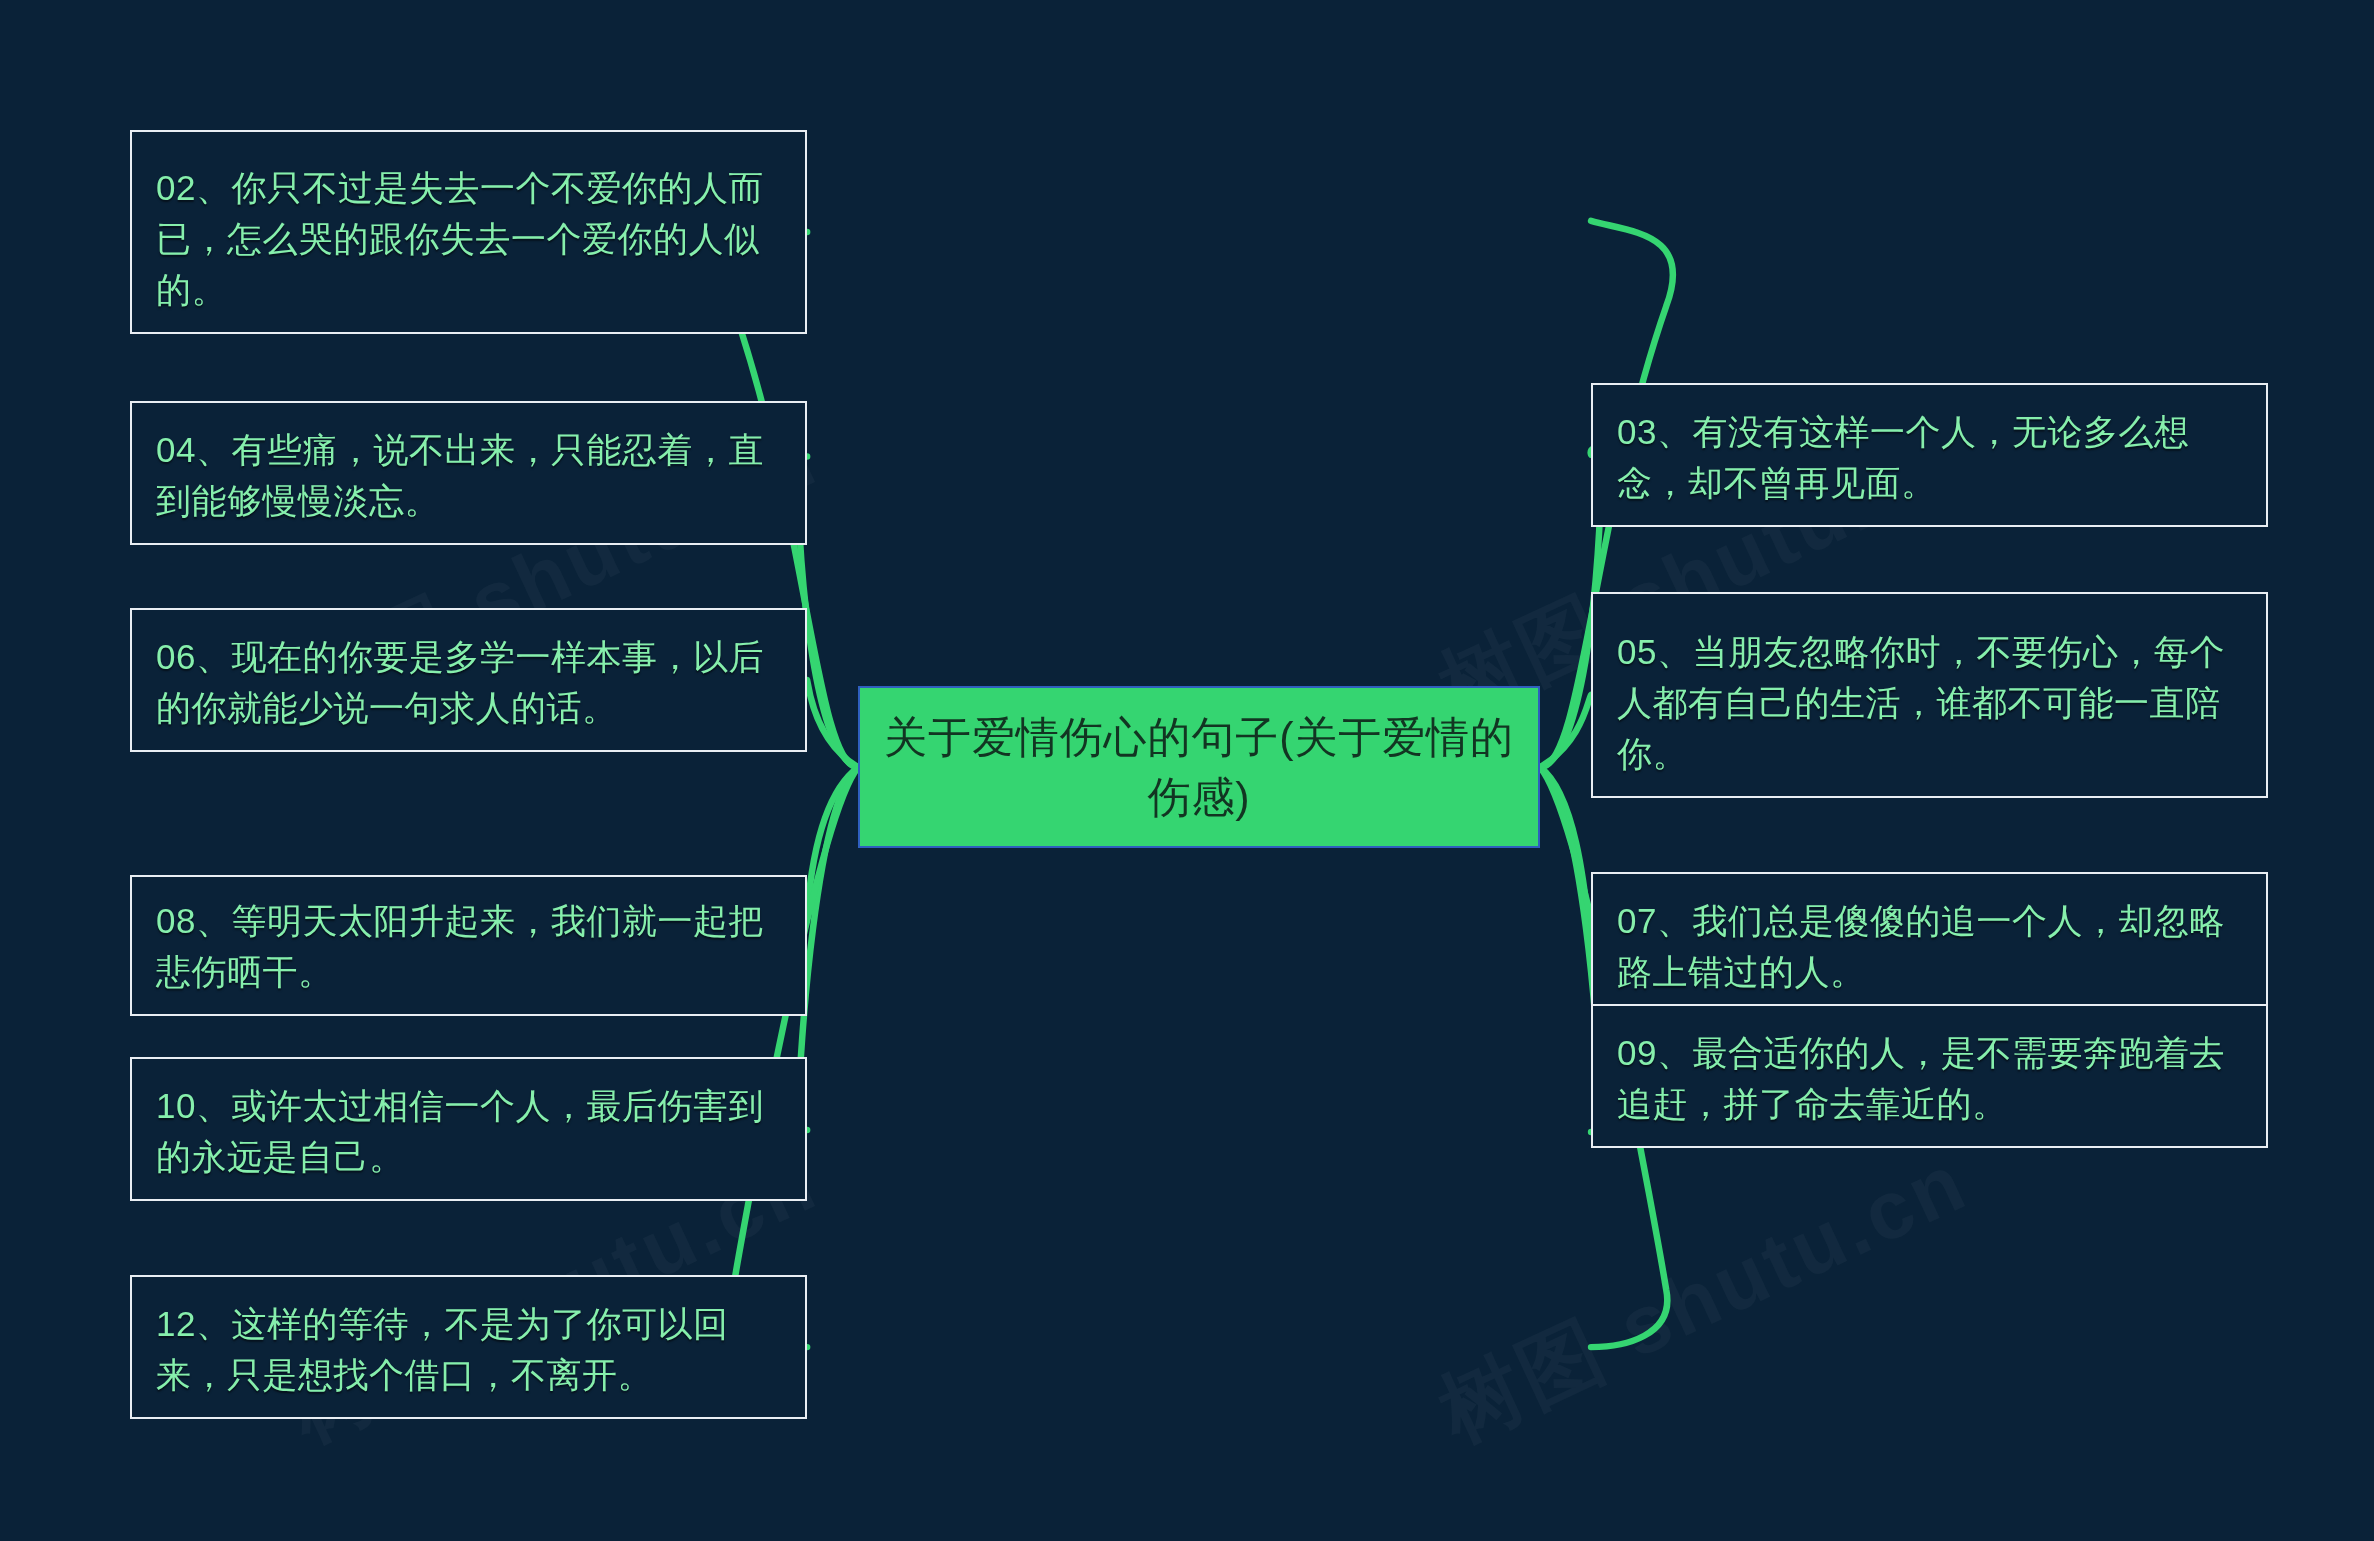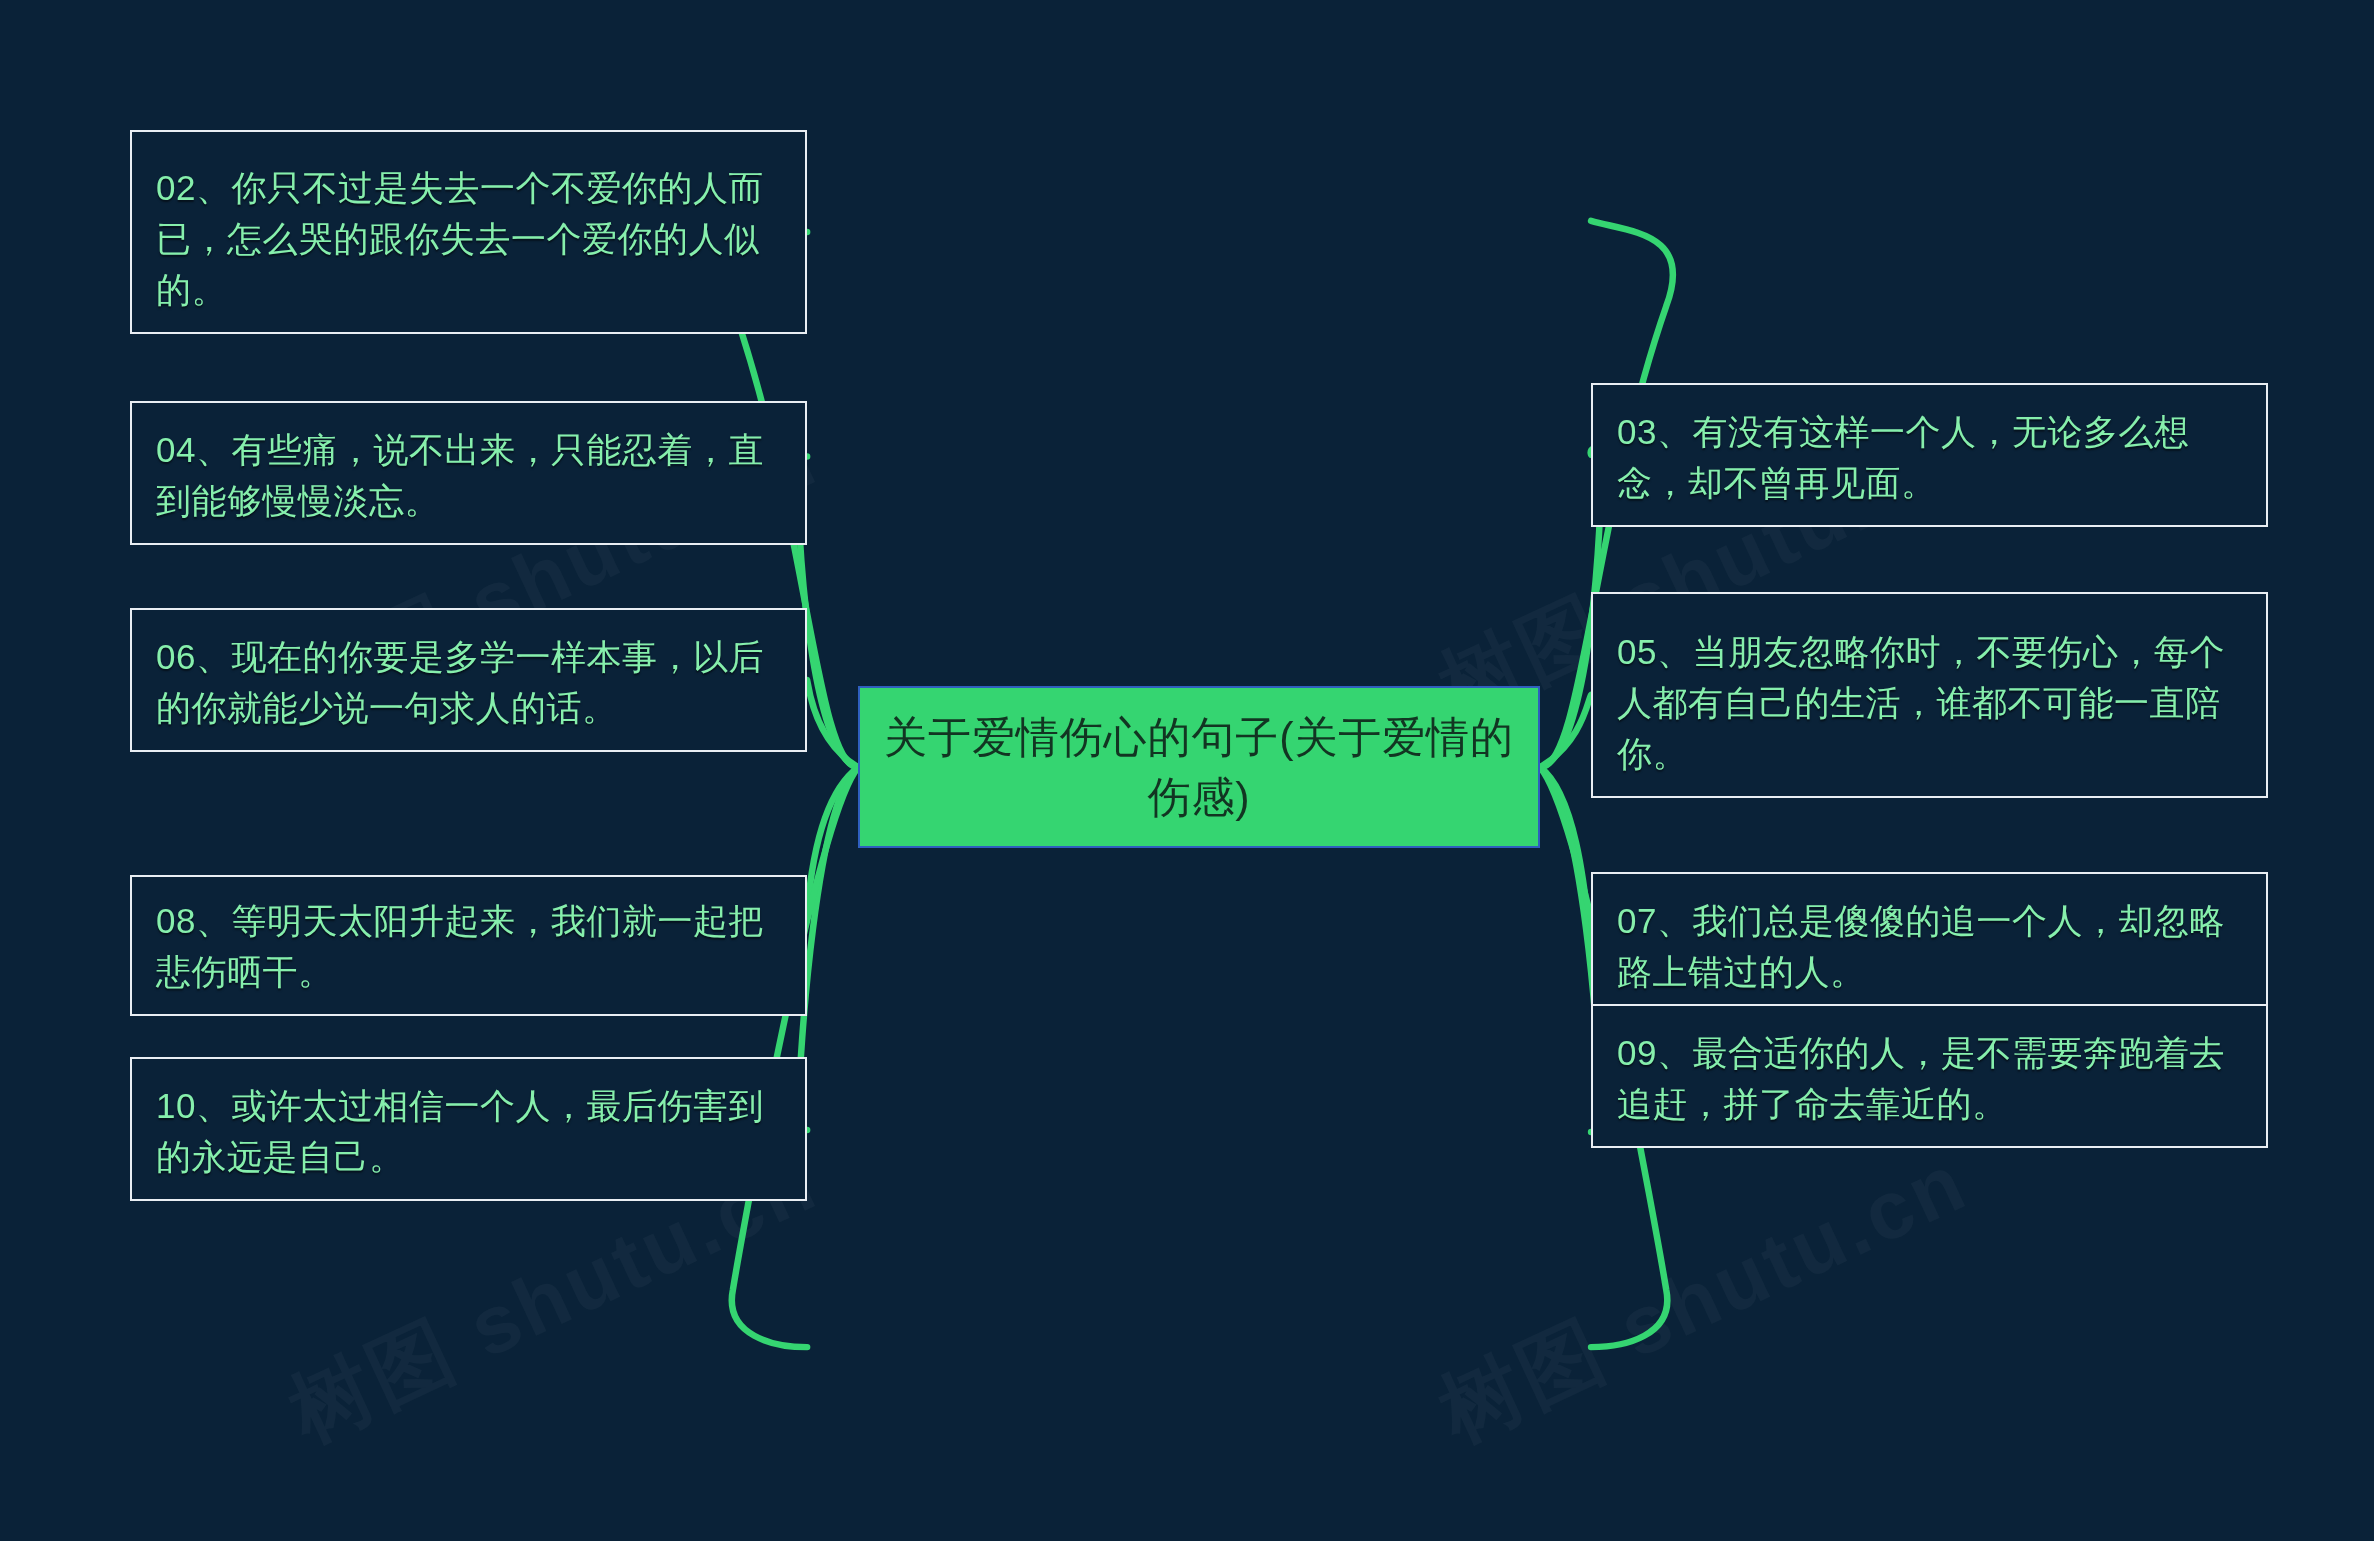--- a/index.html
+++ b/index.html
@@ -128,20 +128,23 @@
   </div>
   <div class="node" id="n06">
     <span>06、现在的你要是多学一样本事，以后的你就能少说一句求人的话。</span>
   </div>
   <div class="node" id="n08">
     <span>08、等明天太阳升起来，我们就一起把悲伤晒干。</span>
   </div>
   <div class="node" id="n10">
     <span>10、或许太过相信一个人，最后伤害到的永远是自己。</span>
   </div>
+  <div class="node" id="n12">
+    <span>12、这样的等待，不是为了你可以回来，只是想找个借口，不离开。</span>
+  </div>
 
   <div class="central" id="central">
     <span>关于爱情伤心的句子(关于爱情的伤感)</span>
   </div>
 
   <div class="node" id="n03">
     <span>03、有没有这样一个人，无论多么想念，却不曾再见面。</span>
   </div>
   <div class="node" id="n05">
     <span>05、当朋友忽略你时，不要伤心，每个人都有自己的生活，谁都不可能一直陪你。</span>

